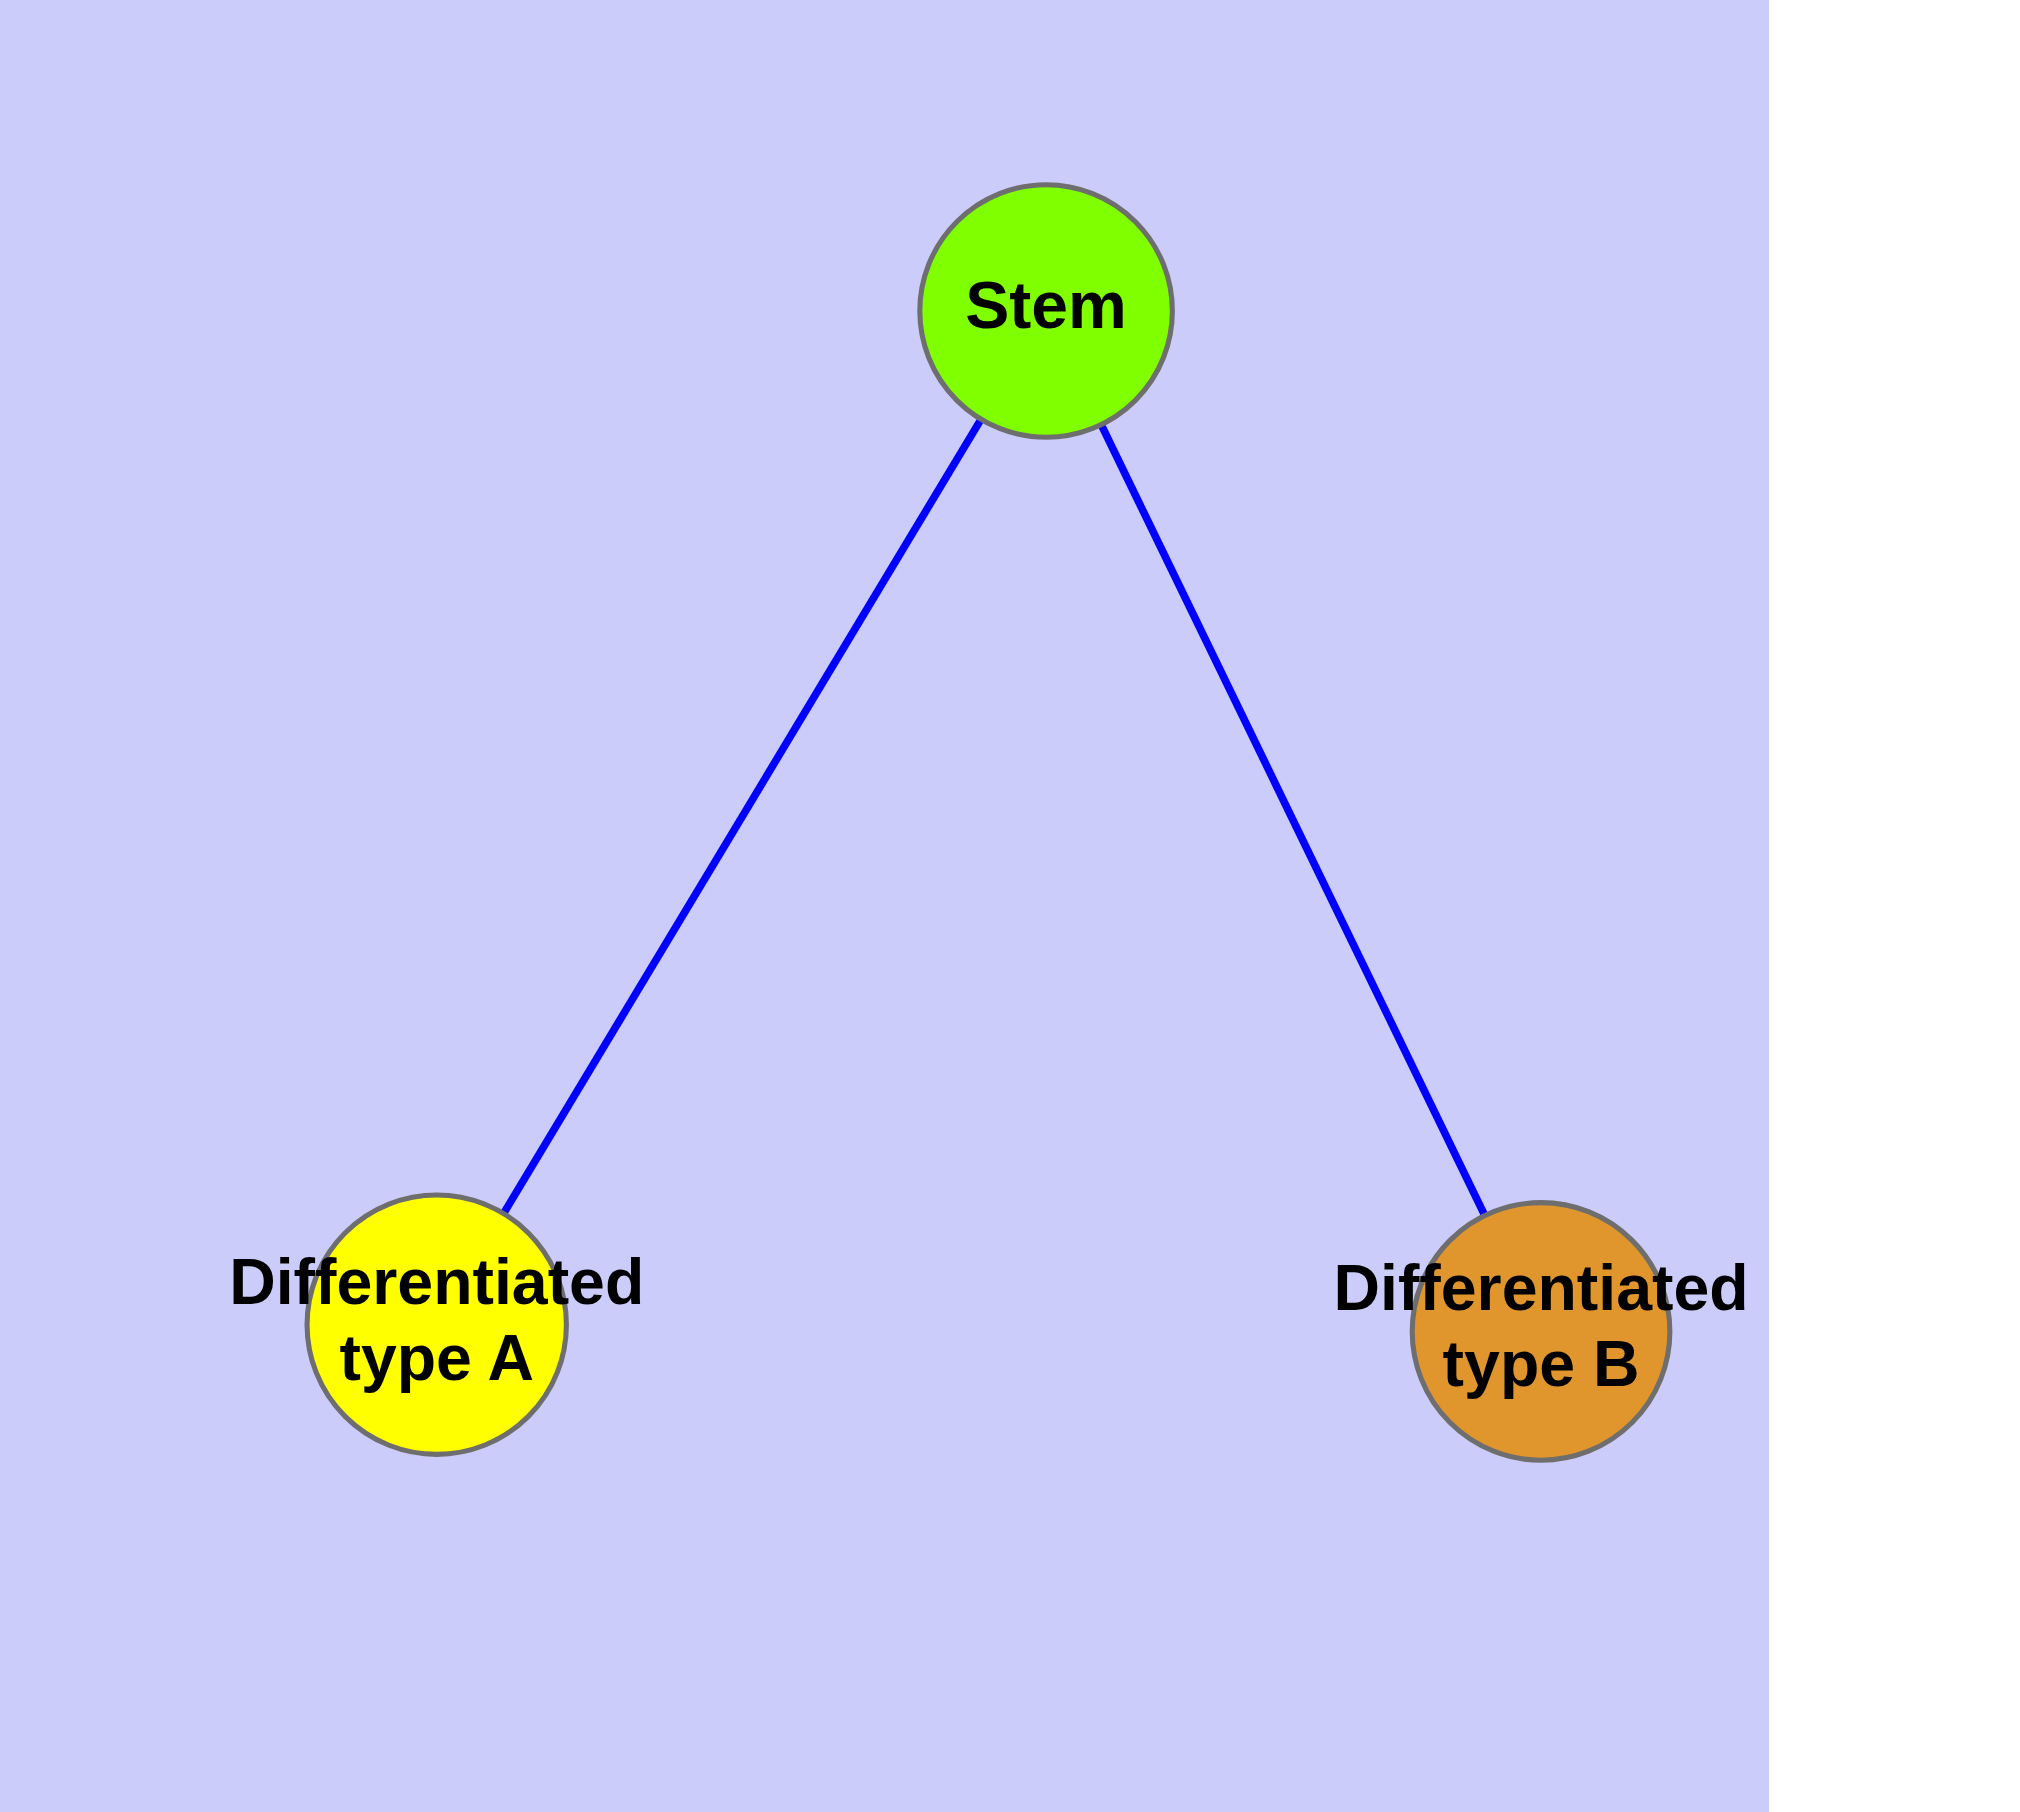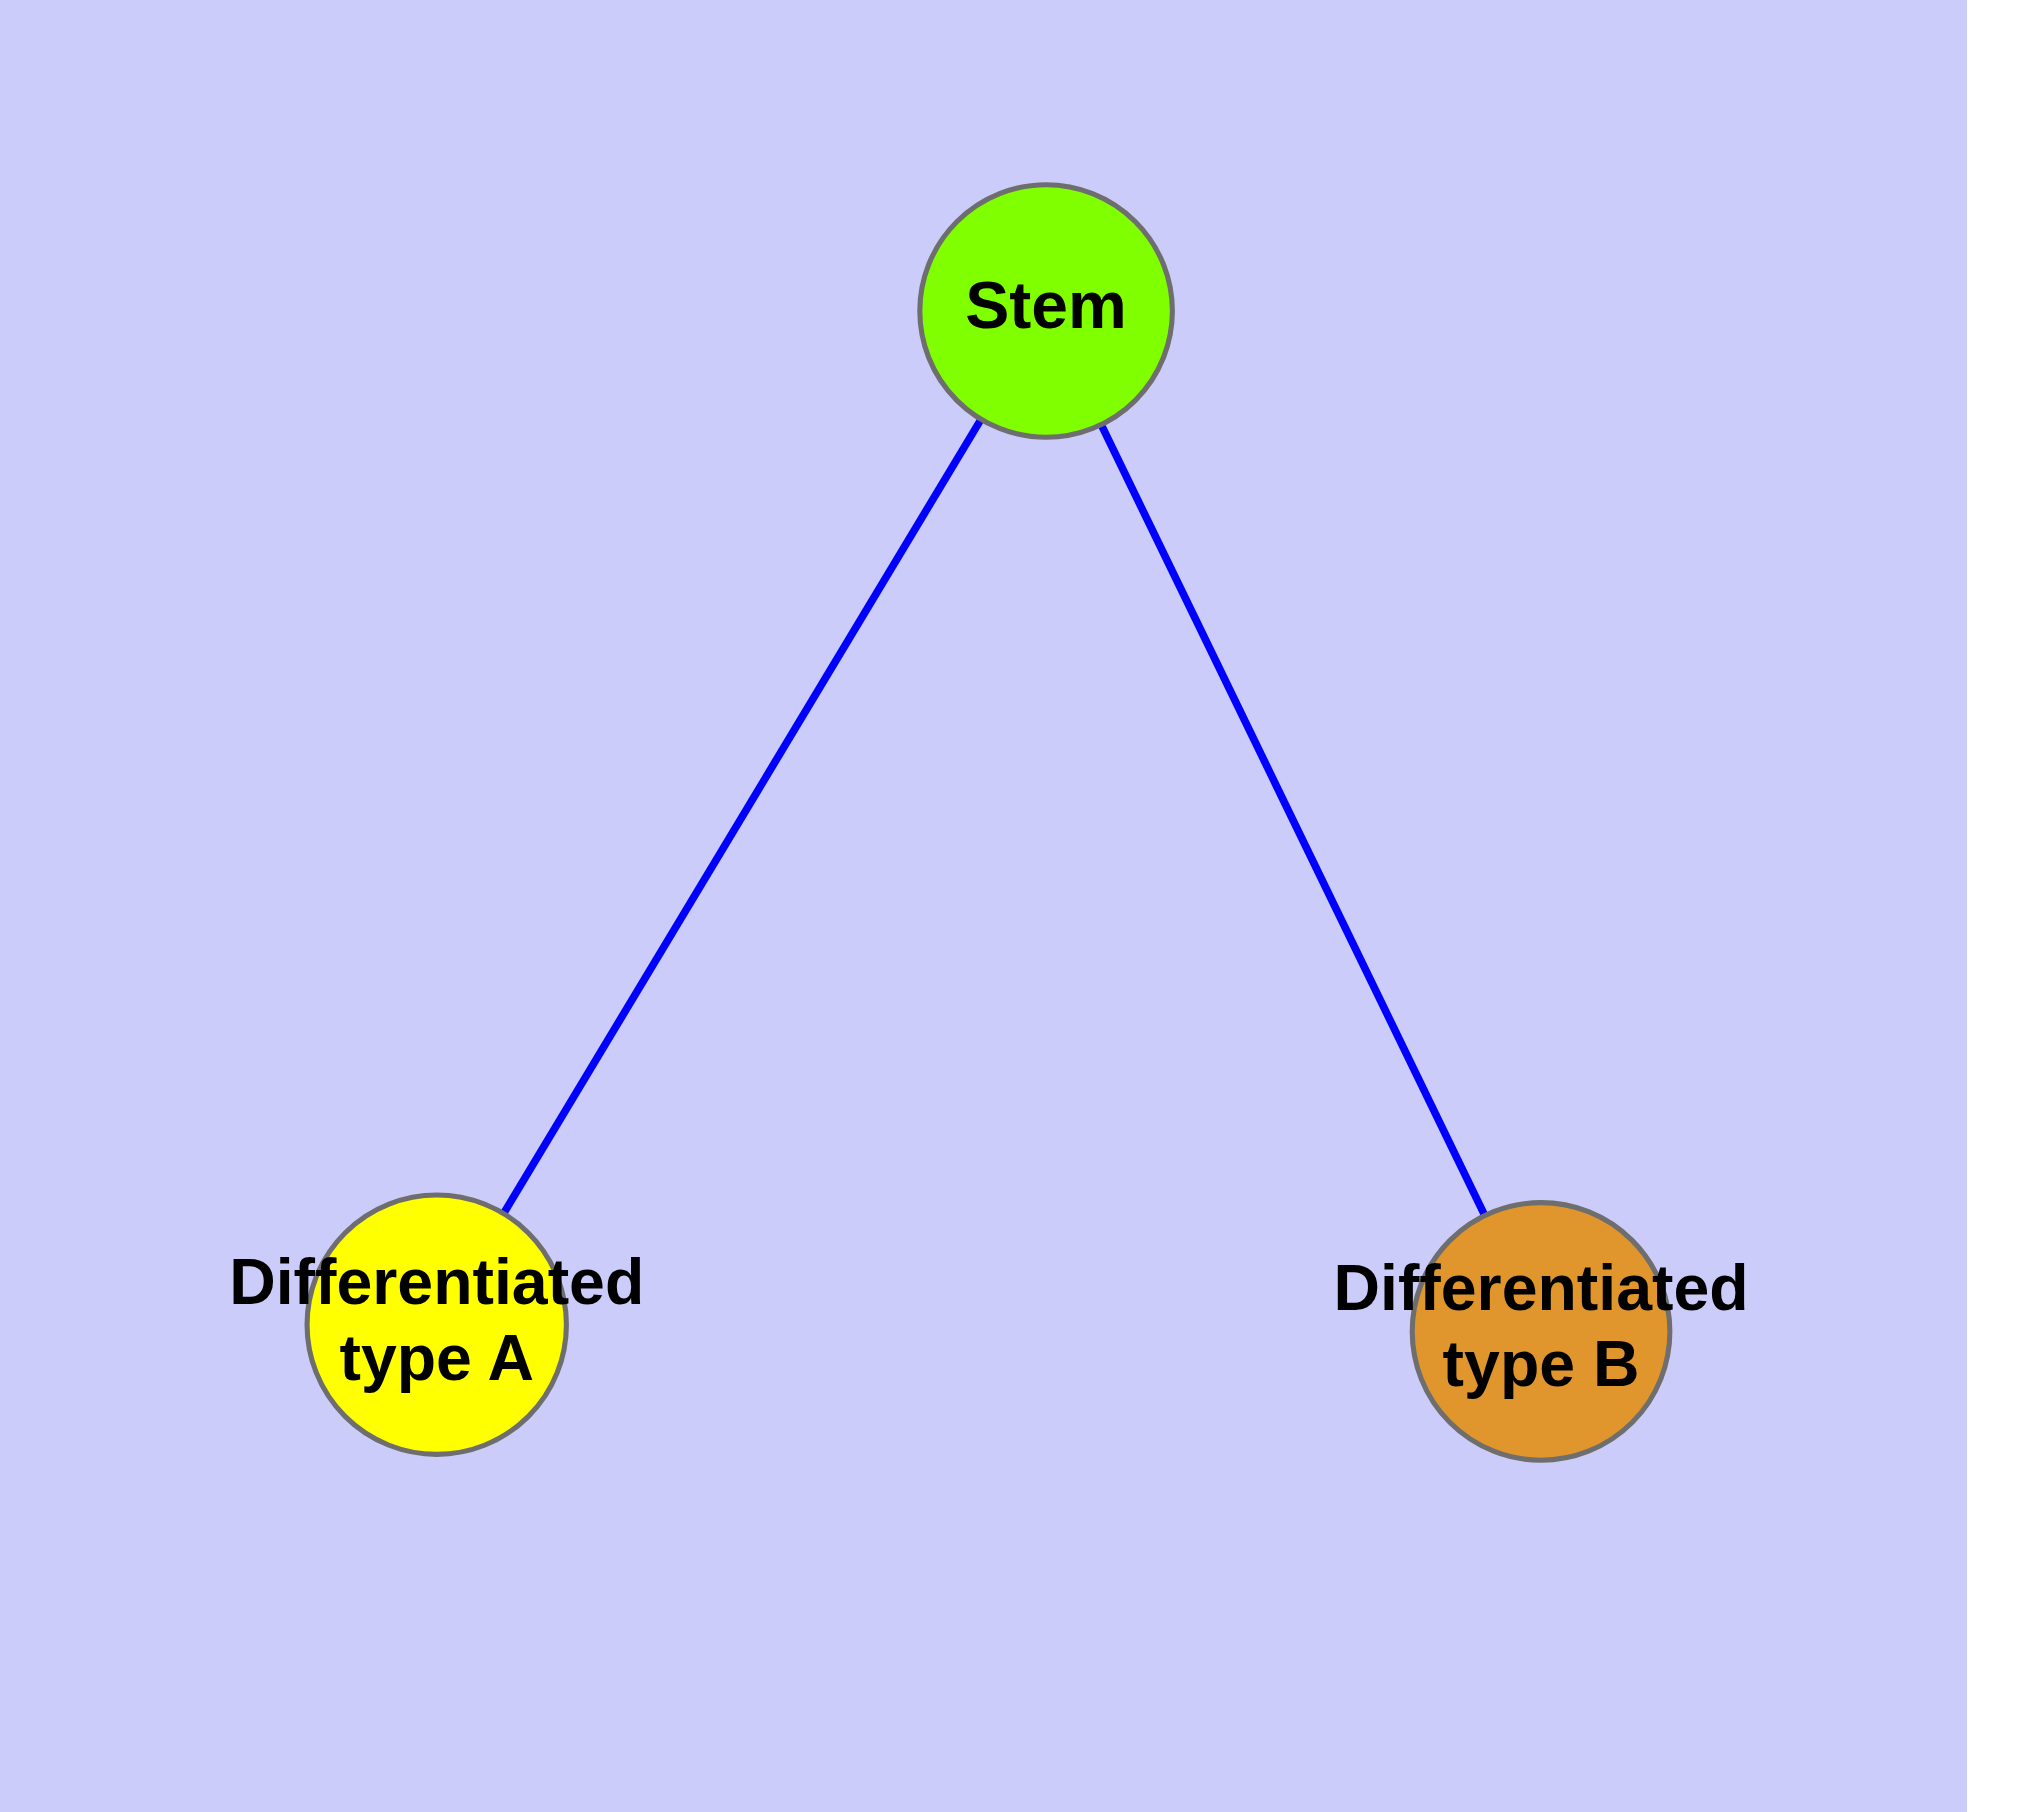--- a/index.html
+++ b/index.html
@@ -3,21 +3,21 @@
 <meta charset="utf-8">
 <title>Cell Differentiation Graph</title>
 <style>
   html, body {
     margin: 0;
     padding: 0;
     background: #ffffff;
   }
   #canvas {
     position: relative;
-    width: 1967px;
+    width: 1769px;
     height: 1812px;
     overflow: hidden;
     background: #ccccfb;
     font-family: "Liberation Sans", "DejaVu Sans", sans-serif;
   }
   #graph-svg {
     position: absolute;
     left: 0;
     top: 0;
     width: 2021px;

